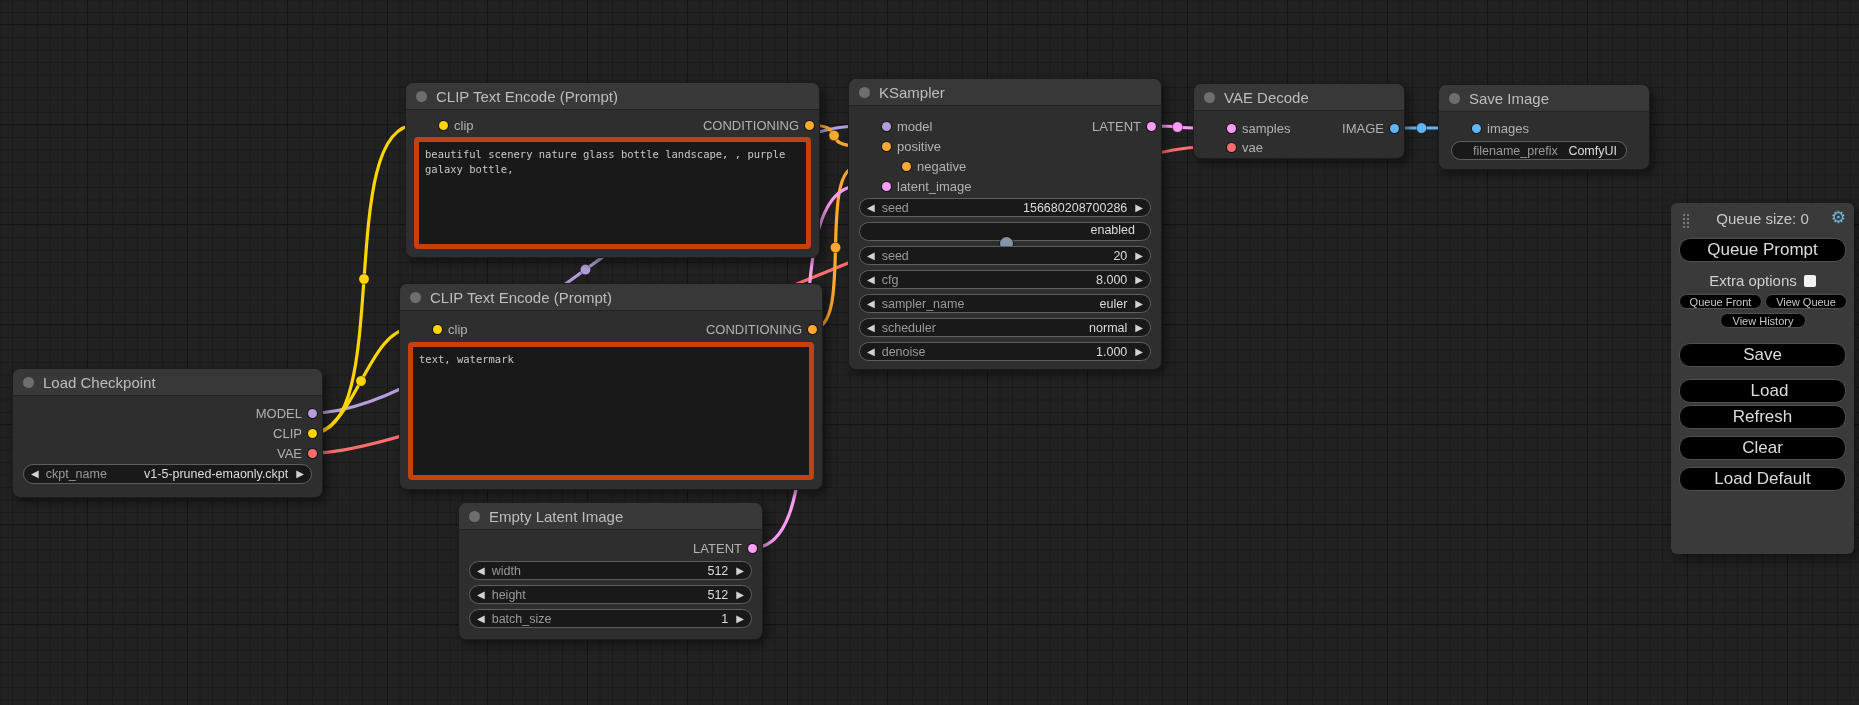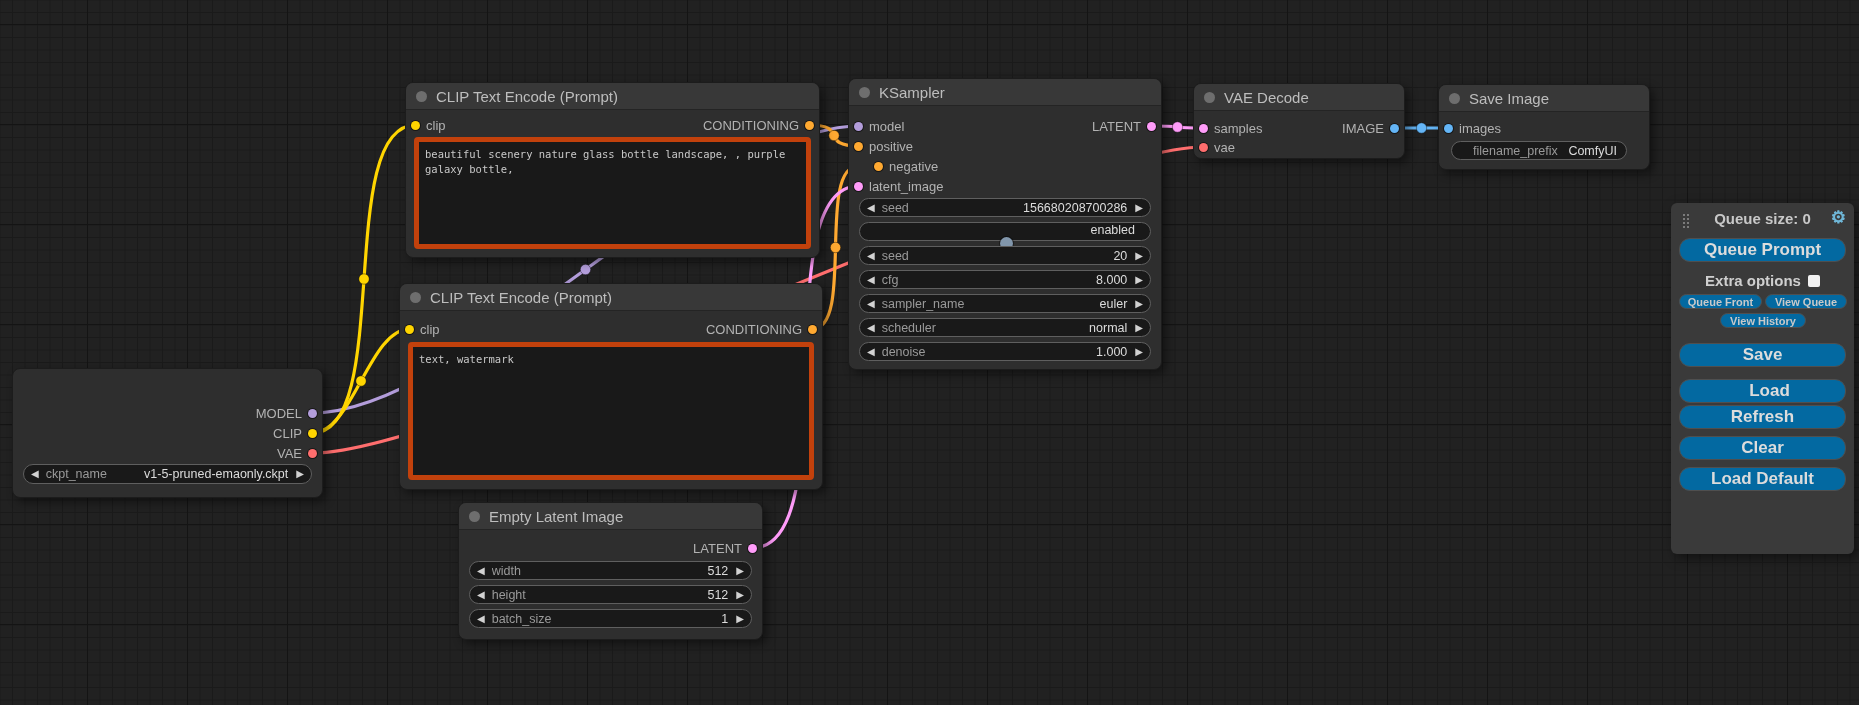--- a/index.html
+++ b/index.html
@@ -14,21 +14,21 @@
     background-size:100px 100px,100px 100px,12.5px 12.5px,12.5px 12.5px;
     background-position:0 24px,87px 0,0 -0.5px,-0.5px 0;}
   #links{position:absolute;left:0;top:0;z-index:1;}
   .node{position:absolute;z-index:2;background:#2e2e2e;border:1px solid #1c1c1c;
     border-radius:8px;box-shadow:4px 4px 10px rgba(0,0,0,.45);box-sizing:border-box;}
   .node-title{height:26px;background:#383838;border-radius:7px 7px 0 0;
     border-bottom:1px solid #242424;display:flex;align-items:center;gap:9px;
     padding:0 10px;color:#bdbdbd;font-size:15px;white-space:nowrap;}
   .title-dot{width:11px;height:11px;border-radius:50%;background:#6e6e6e;flex:none;}
   .port{position:absolute;display:flex;align-items:center;height:14px;
-    font-size:13px;color:#b2b2b2;white-space:nowrap;}
+    font-size:13px;color:#b2b2b2;white-space:nowrap;margin-left:28px;}
   .port.in{left:5px;}
   .port.out{right:5px;flex-direction:row-reverse;}
   .port-dot{width:9px;height:9px;border-radius:50%;flex:none;
     box-shadow:0 0 0 1px rgba(0,0,0,.5);}
   .port.in .port-label{margin-left:6px;}
   .port.out .port-label{margin-right:6px;}
   .widget{position:absolute;left:10px;right:10px;height:19px;background:#191919;
     border:1px solid #5f5f5f;border-radius:10px;display:flex;align-items:center;
     padding:0 7px;font-size:12.5px;color:#9a9a9a;box-sizing:border-box;white-space:nowrap;}
   .arrow{color:#d2d2d2;font-size:10px;flex:none;line-height:1;}
@@ -37,22 +37,22 @@
   .wvalue{margin-left:auto;margin-right:8px;color:#dcdcdc;}
   .wvalue.last{margin-right:2px;}
   .toggle{width:13px;height:13px;border-radius:50%;background:#8196ab;
     flex:none;margin-right:-2px;box-shadow:0 0 0 1px rgba(0,0,0,.4);}
   .nodetext{position:absolute;left:8px;right:8px;background:#191919;border:5px solid #c2410c;
     border-radius:4px;color:#c9c9c9;font-family:"DejaVu Sans Mono",monospace;
     font-size:10.5px;line-height:1.45;padding:5px 6px;box-sizing:border-box;
     white-space:pre-wrap;word-break:break-word;overflow:hidden;}
   
   #queue-panel{position:absolute;left:1671px;top:203px;width:183px;height:351px;
-    z-index:3;background:#3a3a3a;border-radius:6px;box-shadow:4px 4px 12px rgba(0,0,0,.5);font-weight:bold;}
-  .qbtn{position:absolute;background:#0369a1;border:1px solid #4f4f4f;border-radius:11px;
+    z-index:3;background:#3a3a3a;border-radius:6px;box-shadow:4px 4px 12px rgba(0,0,0,.5);}
+  .qbtn{position:absolute;background:#000000;border:1px solid #4f4f4f;border-radius:11px;
     color:#dcdcdc;display:flex;align-items:center;justify-content:center;
     box-sizing:border-box;cursor:default;}
   .qbtn.big{left:8px;width:167px;height:24px;font-size:17px;}
   .qbtn.small{height:15px;font-size:11px;color:#c9c9c9;}
   #queue-size{position:absolute;left:0;right:0;top:7px;text-align:center;
     color:#c8c8c8;font-size:15px;}
   #drag-handle{position:absolute;left:12px;top:11px;width:2px;height:2px;background:#929292;
     border-radius:50%;box-shadow:4px 0 #929292,0 4px #929292,4px 4px #929292,
       0 8px #929292,4px 8px #929292,0 12px #929292,4px 12px #929292;}
   #gear{position:absolute;right:8px;top:4px;font-size:17px;color:#6fb7d8;}
@@ -79,20 +79,24 @@
       <circle cx="835.5" cy="247.5" r="5.2" fill="#FFA931" stroke="rgba(0,0,0,0.4)" stroke-width="1"></circle>
       <path d="M 752.5 548 C 846.8000530222545 548, 764.1999469777455 186, 858.5 186" fill="none" stroke="#FF9CF9" stroke-width="3.2" stroke-linecap="round"></path>
       <circle cx="805.5" cy="367" r="5.2" fill="#FF9CF9" stroke="rgba(0,0,0,0.4)" stroke-width="1"></circle>
       <path d="M 1151.5 126 C 1191.5 126, 1163.5 128, 1203.5 128" fill="none" stroke="#FF9CF9" stroke-width="3.2" stroke-linecap="round"></path>
       <circle cx="1177.5" cy="127" r="5.2" fill="#FF9CF9" stroke="rgba(0,0,0,0.4)" stroke-width="1"></circle>
       <path d="M 1394.5 128 C 1434.5 128, 1408.5 128, 1448.5 128" fill="none" stroke="#64B5F6" stroke-width="3.2" stroke-linecap="round"></path>
       <circle cx="1421.5" cy="128" r="5.2" fill="#64B5F6" stroke="rgba(0,0,0,0.4)" stroke-width="1"></circle>
     </svg>
 
   <div class="node" style="left:12px;top:368px;width:311px;height:130px;">
+    <div class="node-title">
+      <span class="title-dot"></span>
+      <span>Load Checkpoint</span>
+    </div>
     <div class="port out" style="top:37px;">
       <span class="port-dot" style="background: rgb(179, 157, 219);"></span>
       <span class="port-label">MODEL</span>
     </div>
     <div class="port out" style="top:57px;">
       <span class="port-dot" style="background: rgb(255, 213, 0);"></span>
       <span class="port-label">CLIP</span>
     </div>
     <div class="port out" style="top:77px;">
       <span class="port-dot" style="background: rgb(255, 110, 110);"></span>

